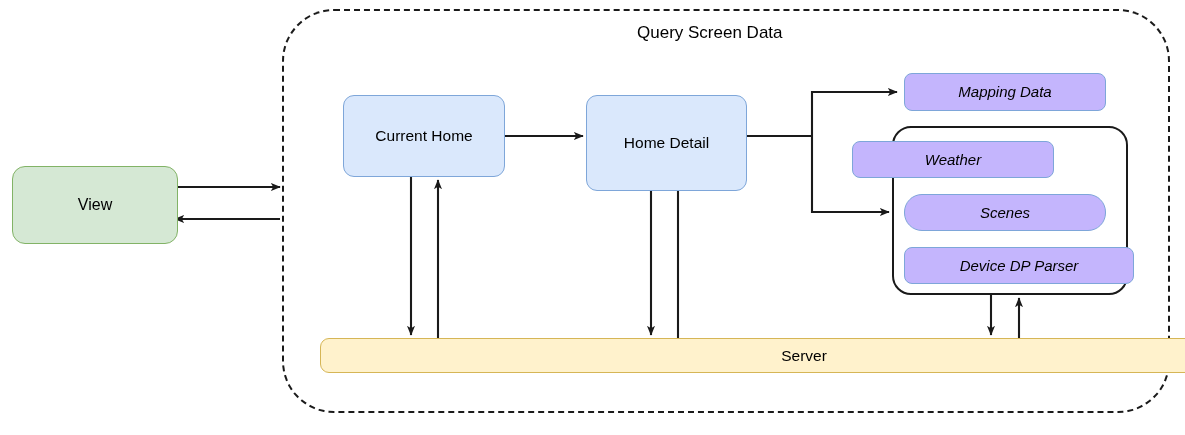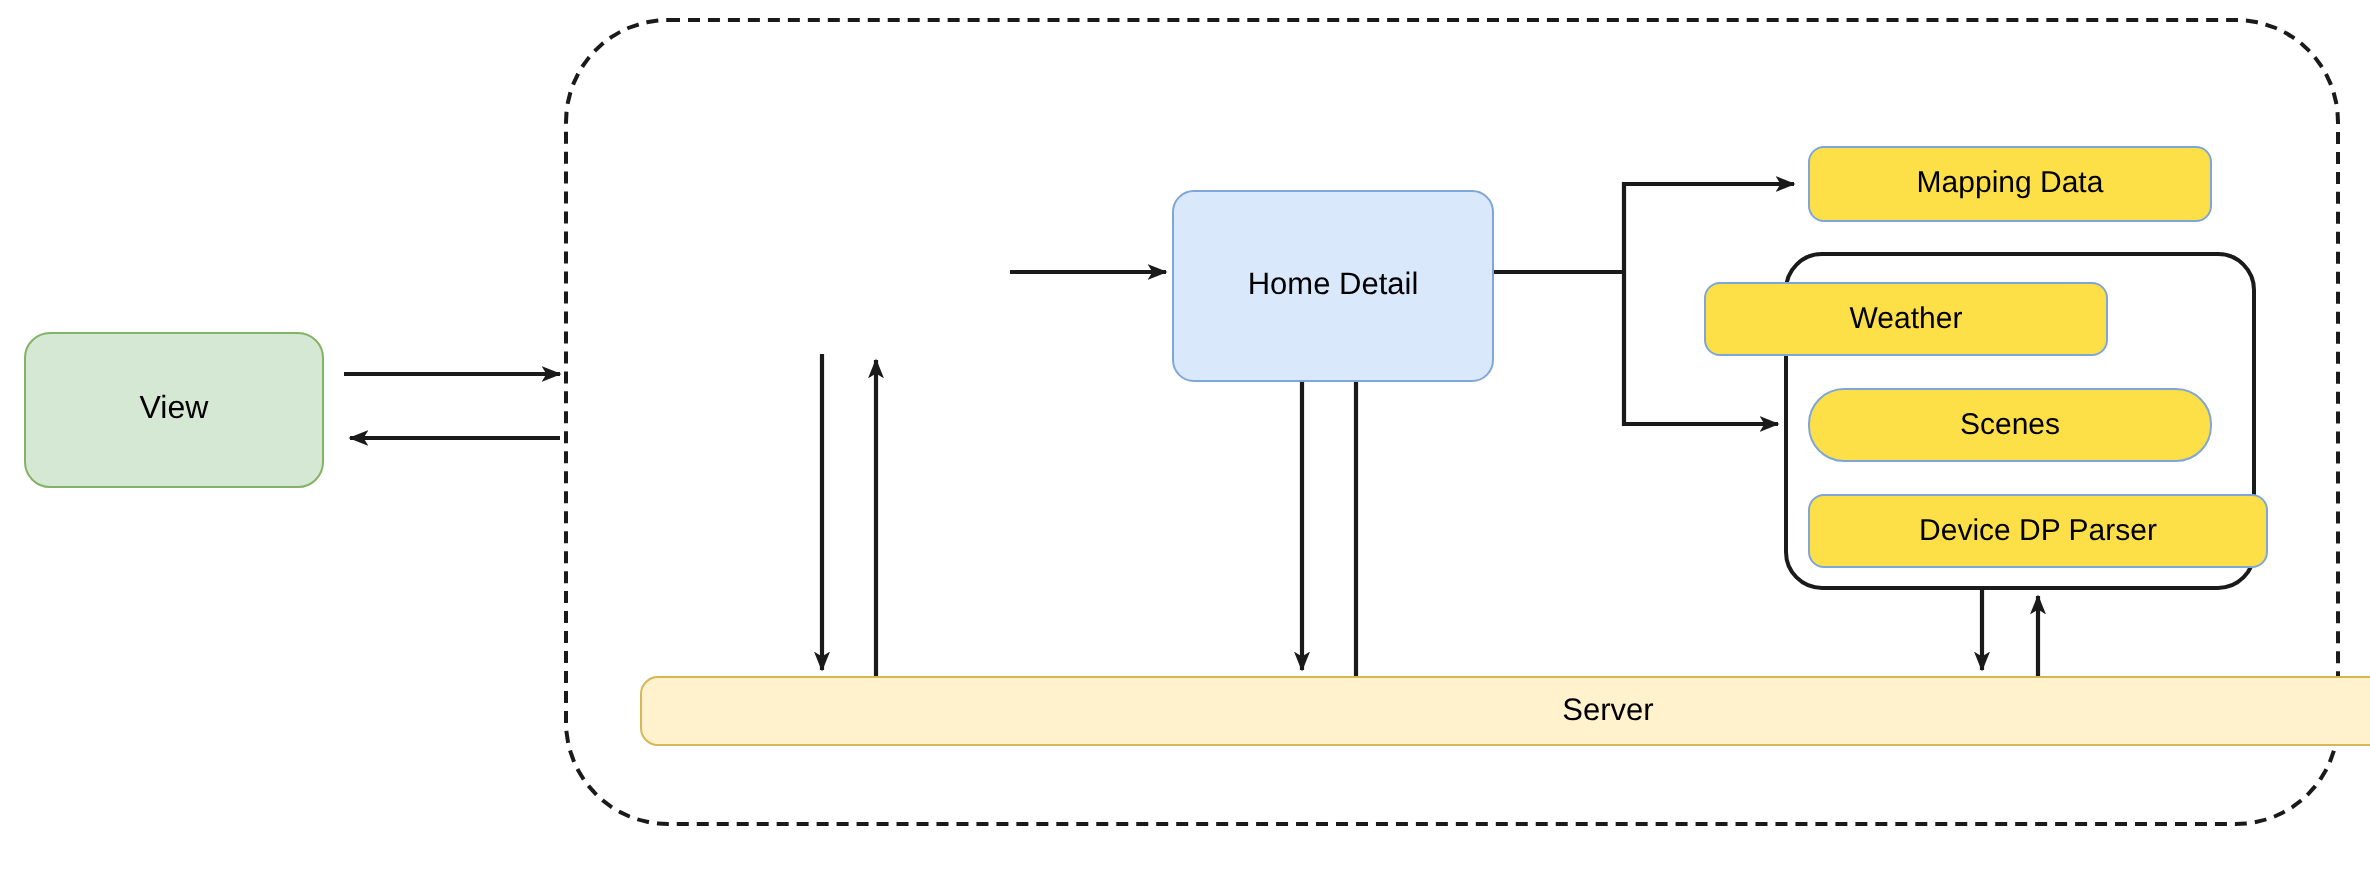--- a/index.html
+++ b/index.html
@@ -33,24 +33,25 @@
     color: #000000;
     line-height: 1.15;
   }
   .node-blue {
     background: #dae8fc;
     border: 1.3px solid #7ea6d9;
     border-radius: 11px;
     font-size: 15.5px;
   }
   .node-blue-sm {
-    background: #fde047;
+    background: #c4b5fd;
     border: 1.3px solid #7ea6d9;
     border-radius: 8px;
     font-size: 15px;
+    font-style: italic;
   }
   .node-green {
     background: #d5e8d4;
     border: 1.4px solid #82b366;
     border-radius: 13px;
     font-size: 16px;
   }
   .node-yellow {
     background: #fff2cc;
     border: 1.4px solid #d6b656;
@@ -78,20 +79,21 @@
     white-space: nowrap;
   }
 </style>
 </head>
 <body>
 
 <div id="stage">
 
   <div class="region-box" style="left:282px; top:9px; width:888px; height:404px;"></div>
 
+  <div class="region-title" style="left:637px; top:23px;">Query Screen Data</div>
 
   <div class="group-box" style="left:892px; top:126px; width:236px; height:169px;"></div>
 
   <svg id="edges" viewBox="0 0 1185 435">
     <defs>
       <marker id="arrow" markerWidth="10" markerHeight="8" refX="9.2" refY="4" orient="auto" markerUnits="userSpaceOnUse">
         <path d="M0,0 L10,4 L0,8 L2.4,4 z" fill="#1a1a1a"></path>
       </marker>
     </defs>
     <g stroke="#1a1a1a" stroke-width="2.1" fill="none">
@@ -115,22 +117,23 @@
       <path d="M812,136 L812,92 L897,92" marker-end="url(#arrow)"></path>
 
       <path d="M812,136 L812,212 L889,212" marker-end="url(#arrow)"></path>
 
       <path d="M991,295 L991,335" marker-end="url(#arrow)"></path>
 
       <path d="M1019,338 L1019,298" marker-end="url(#arrow)"></path>
     </g>
   </svg>
 
-  <div class="node node-green" style="left:12px; top:166px; width:150px; height:78px;">View</div>
+  <div class="node node-green" style="left:12px; top:166px; width:166px; height:78px;">View</div>
 
+  <div class="node node-blue" style="left:343px; top:95px; width:162px; height:82px;">Current Home</div>
 
   <div class="node node-blue" style="left:586px; top:95px; width:161px; height:96px;">Home Detail</div>
 
   <div class="node node-blue-sm" style="left:904px; top:73px; width:202px; height:38px;">Mapping Data</div>
 
   <div class="node node-blue-sm" style="left:852px; top:141px; width:202px; height:37px;">Weather</div>
 
   <div class="node node-blue-sm" style="left:904px; top:194px; width:202px; height:37px;border-radius:18px;">Scenes</div>
 
   <div class="node node-blue-sm" style="left:904px; top:247px; width:230px; height:37px;">Device DP Parser</div>

